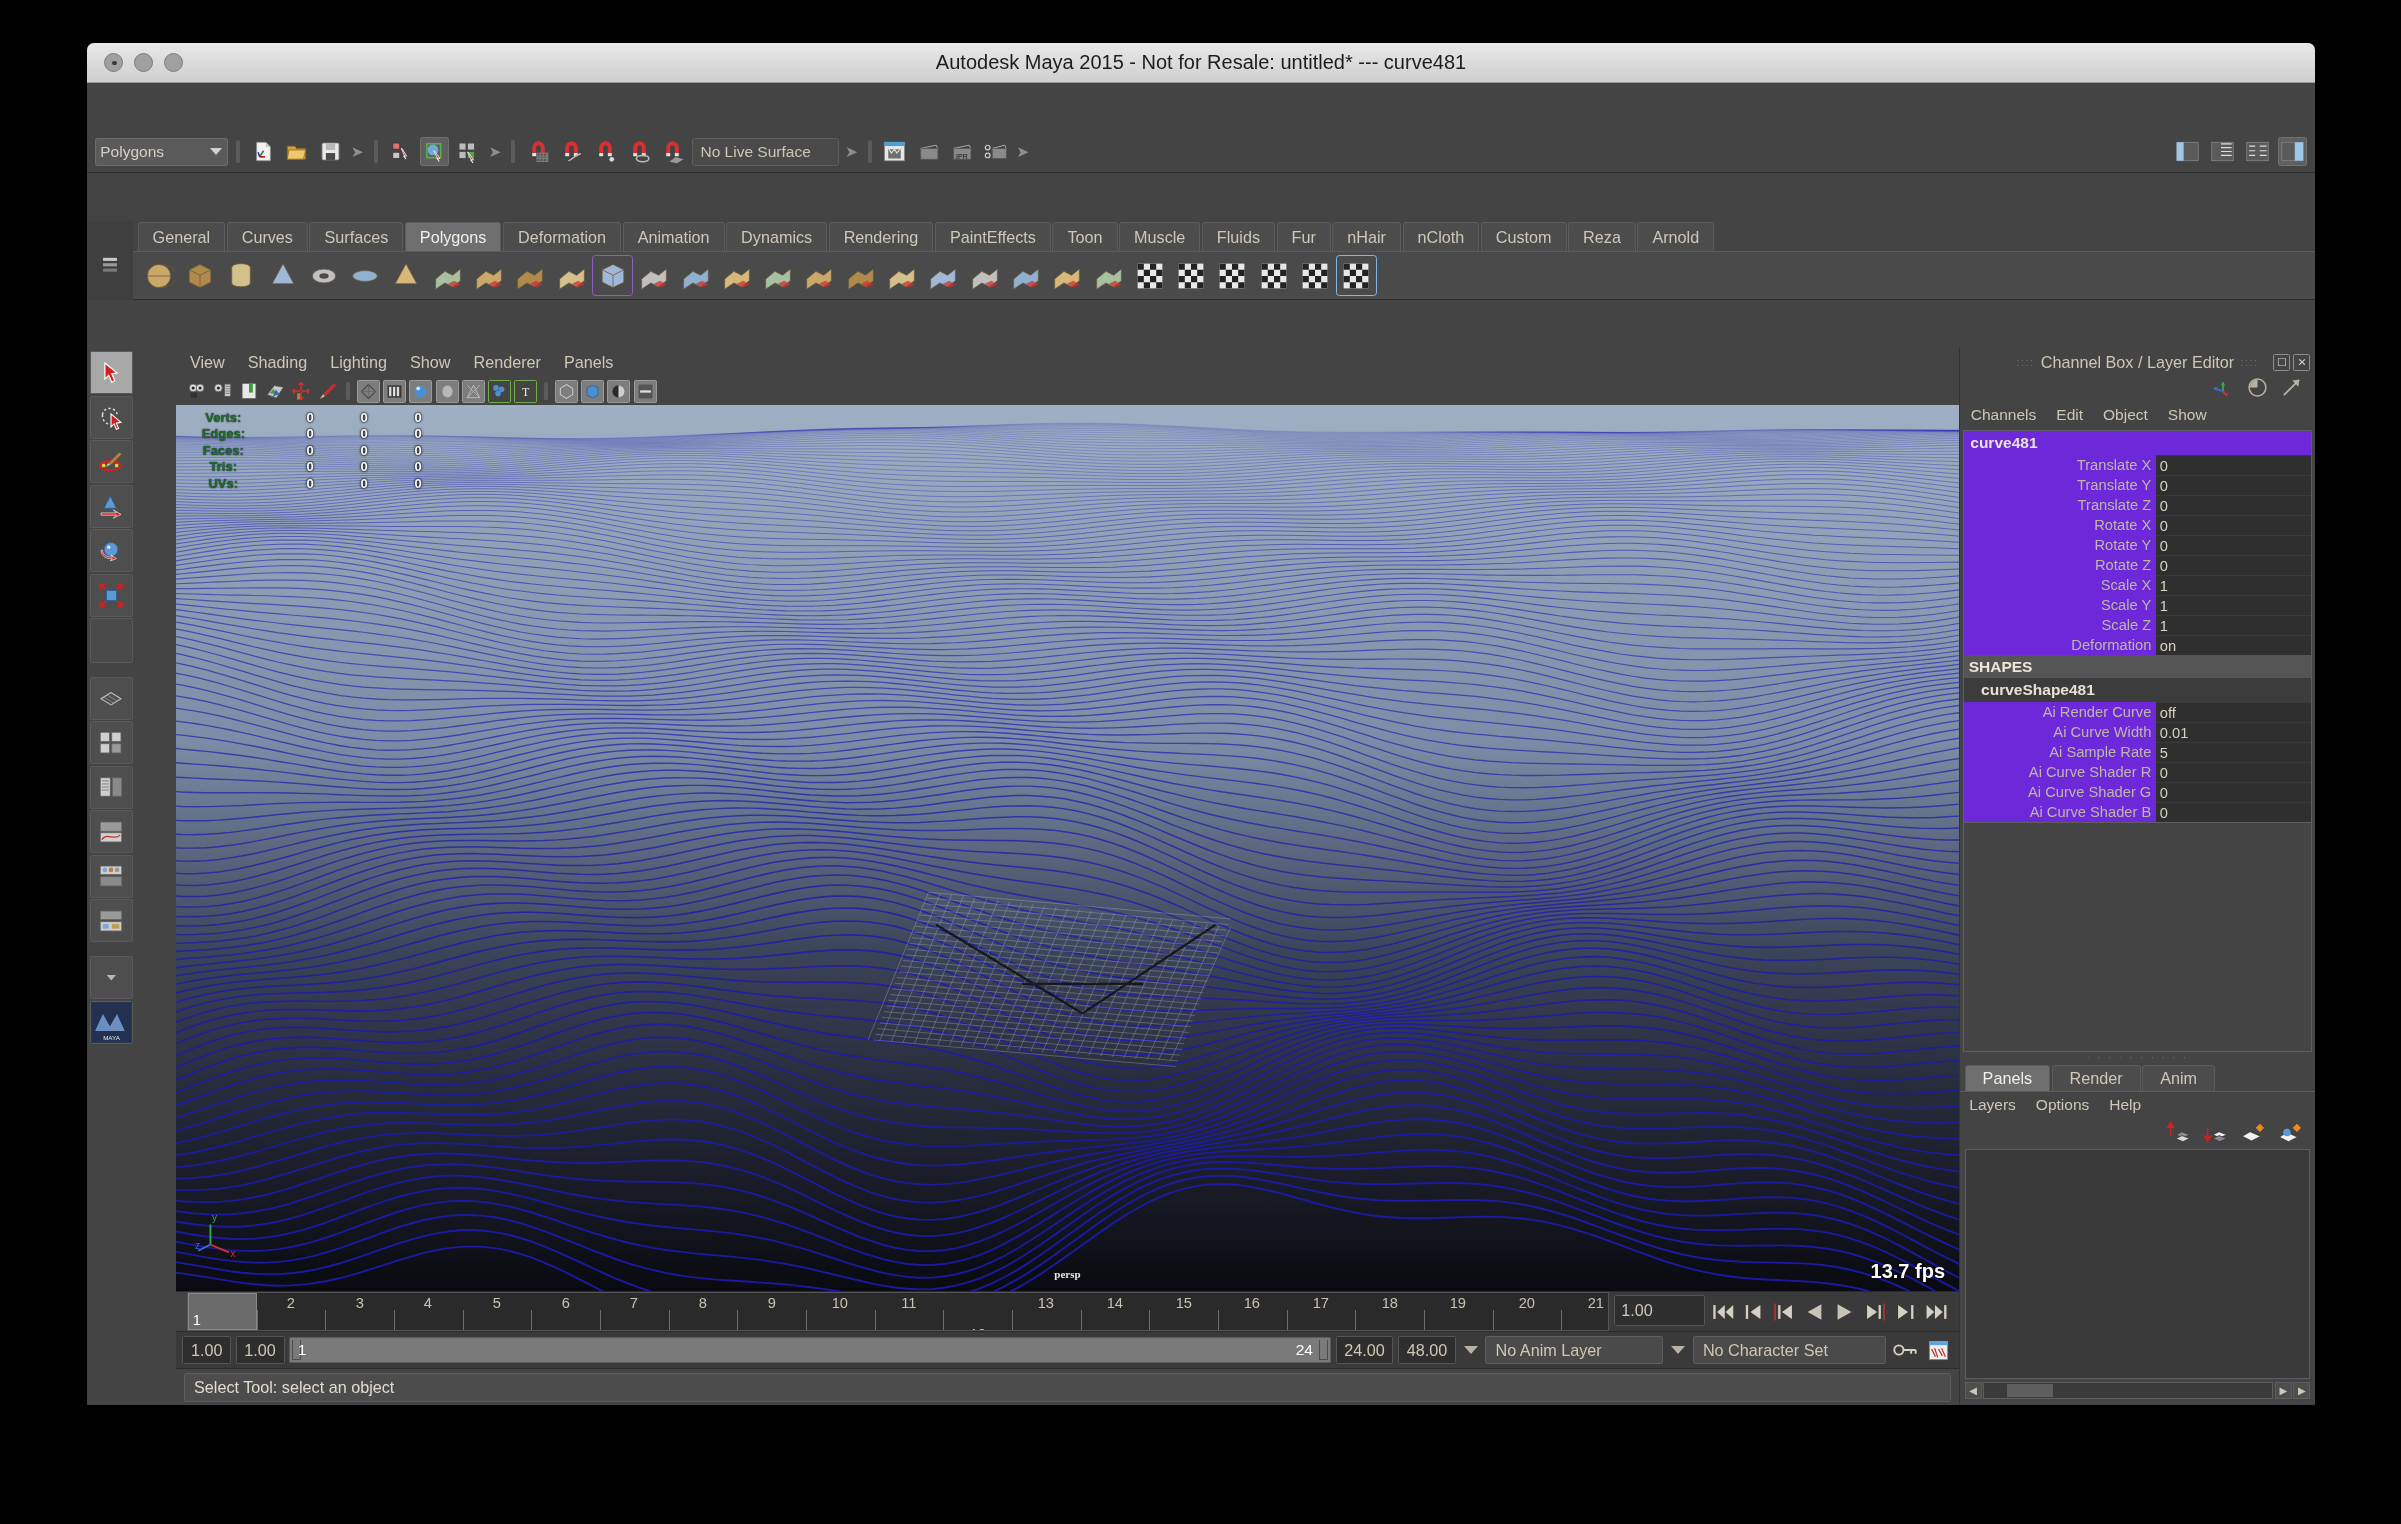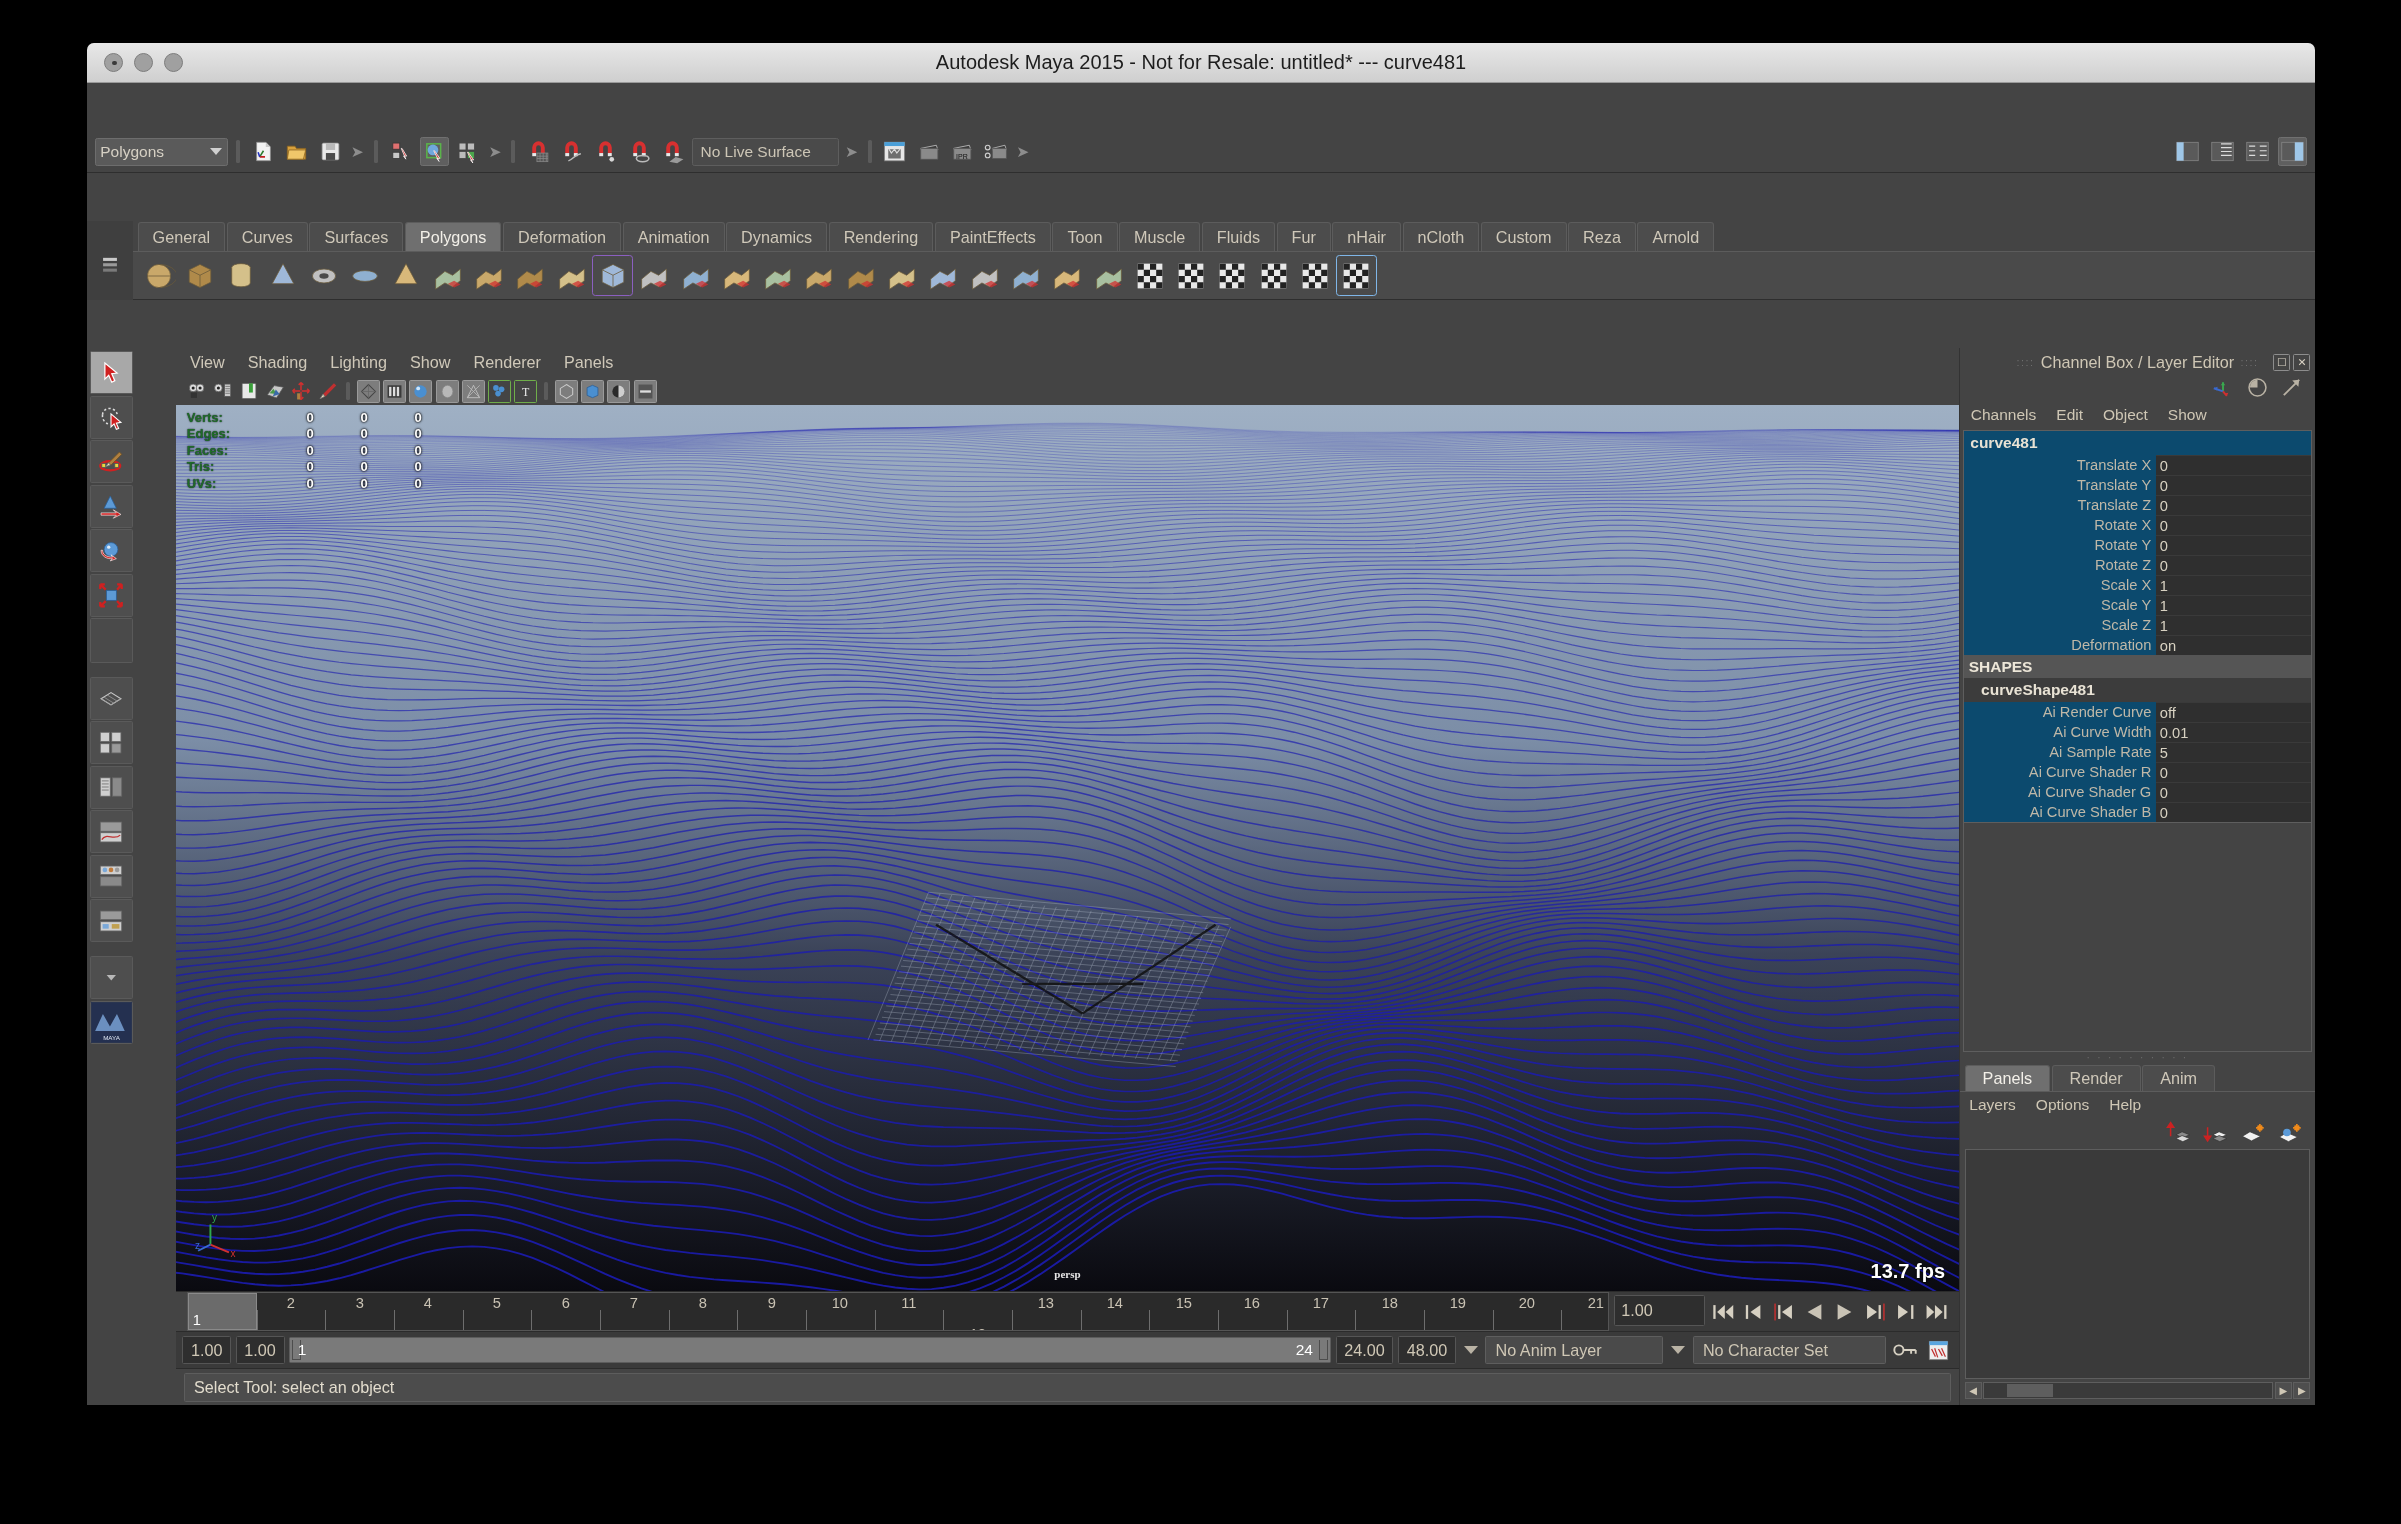--- a/index.html
+++ b/index.html
@@ -128,21 +128,21 @@
     flex: 1; position: relative; overflow: hidden;
     background: #0b0b12;
     min-height: 0;
   }
   .vp-hud {
     position:absolute; left: 10.8px; top: 4.6px; font-size: 13px;
     font-weight: bold; color: #1f6b2a; line-height: 16.6px;
     text-shadow: 0 0 1.5px #000; z-index: 5;
   }
   .vp-hud .row { display:flex; }
-  .vp-hud .lbl { width: 73px; }
+  .vp-hud .lbl { width: 73px; text-align: center; }
   .vp-hud .num { width: 54px; text-align:right; color: #ffffff;
                  font-weight:bold; text-shadow: 0 0 2.3px #000, 0 0 2.3px #000; }
   .fps {
     position:absolute; right: 14px; bottom: 7.7px; color:#fff;
     font-size: 20px; font-weight: bold; z-index:5;
     text-shadow: 0 0 2.3px #000;
   }
   .persp {
     position:absolute; left: 50%; bottom: 10.8px; transform: translateX(-50%);
     color:#e5e5e5; font-size: 11px; font-weight:bold; z-index:5;font-family:Liberation Serif, serif;
@@ -219,21 +219,21 @@
   }
   .gripdots { letter-spacing:1.5px; color:#6f6f6f; font-size:10.8px; }
   .cb-winbtns { position:absolute; right: 4.6px; display:flex; gap:3.1px; }
   .winbtn { width:17px;height:17px;border:0.8px solid #8d8d8d; color:#d9d2c4;
     font-size:10.8px; display:flex;align-items:center;justify-content:center;
     border-radius:1.5px;}
   .cb-icons { height: 26px; display:flex; align-items:center;
               justify-content:flex-end; gap:9.3px; padding-right:10.8px;}
   .cb-menus { height: 26px; display:flex; align-items:center; gap: 20px;
               padding-left: 10.8px; color:#cfc7b5; font-size:15.5px;}
-  .cb-list { background:#0c4a6e; border:0.8px solid #5e5e5e; margin: 1.5px 3.1px 0;
+  .cb-list { background:#6d28d9; border:0.8px solid #5e5e5e; margin: 1.5px 3.1px 0;
              flex: 0 0 auto; }
   .cb-objname { color:#e8e2d4; font-size:15.5px; font-weight:bold;
                 padding: 3.9px 0 3.1px 6.2px;}
   .cb-row { display:flex; height: 20px; align-items:stretch; }
   .cb-lbl { flex:1; text-align:right; color:#bfb8a8; font-size:14.7px;
             padding-right:4.6px; line-height:20px;}
   .cb-val { width: 155px; background:#2f2f2f; border-top:0.8px solid #3a3a3a;
             color:#d8d2c2; font-size:14.7px; padding-left:3.9px; line-height:20px;}
   .cb-sec { background:#555; color:#ece6d8; font-size:15.5px; font-weight:bold;
             padding: 2.3px 0 2.3px 4.6px;}

